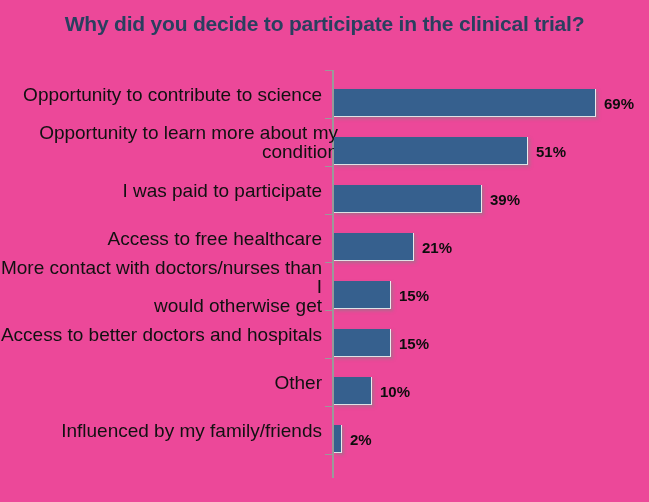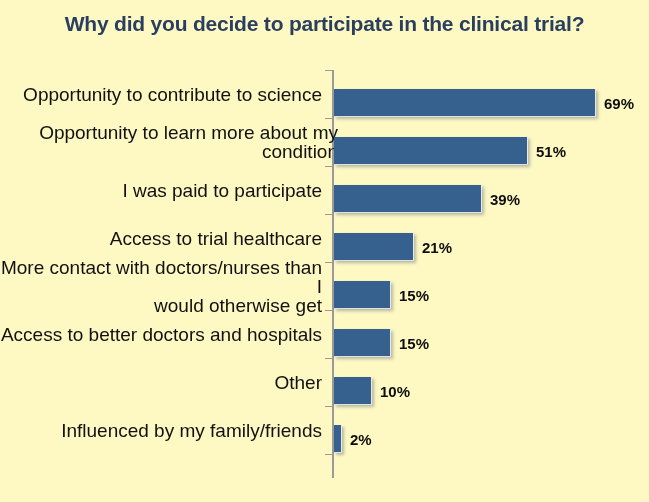--- a/index.html
+++ b/index.html
@@ -12,21 +12,21 @@
     height: 502px;
     font-family: "Liberation Sans", sans-serif;
     overflow: hidden;
     position: relative;
   }
 
   #chart-root {
     position: relative;
     width: 649px;
     height: 502px;
-    background: #fef9c3;
+    background: #ec4899;
   }
 
   
   .chart-title {
     position: absolute;
     top: 12px;
     left: 0;
     width: 649px;
     text-align: center;
     font-size: 21px;
@@ -159,21 +159,21 @@
           <div class="cat-label">
             <span>I was paid to participate</span>
           </div>
           <div class="bar-wrap">
             <div class="bar" style="width: 148px; background: rgb(54, 96, 142);"></div>
             <div class="bar-value">39%</div>
           </div>
         </div>
         <div class="row" style="top: 152px;">
           <div class="cat-label">
-            <span>Access to trial healthcare</span>
+            <span>Access to free healthcare</span>
           </div>
           <div class="bar-wrap">
             <div class="bar" style="width: 80px; background: rgb(54, 96, 142);"></div>
             <div class="bar-value">21%</div>
           </div>
         </div>
         <div class="row" style="top: 200px;">
           <div class="cat-label">
             <span>More contact with doctors/nurses than I</span>
             <span>would otherwise get</span>

